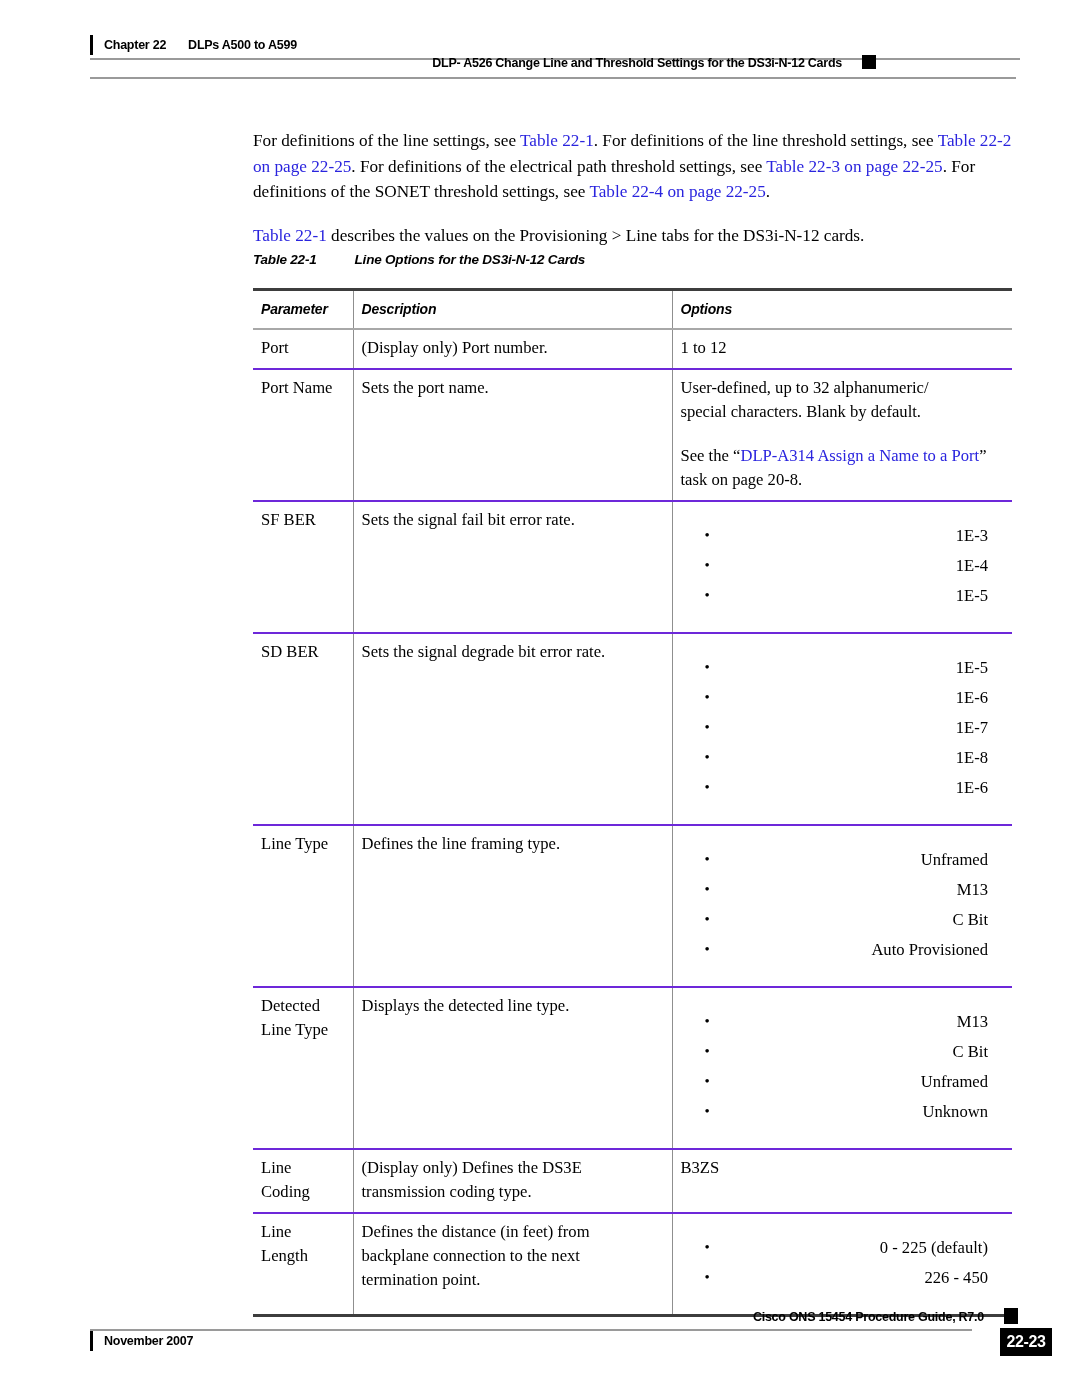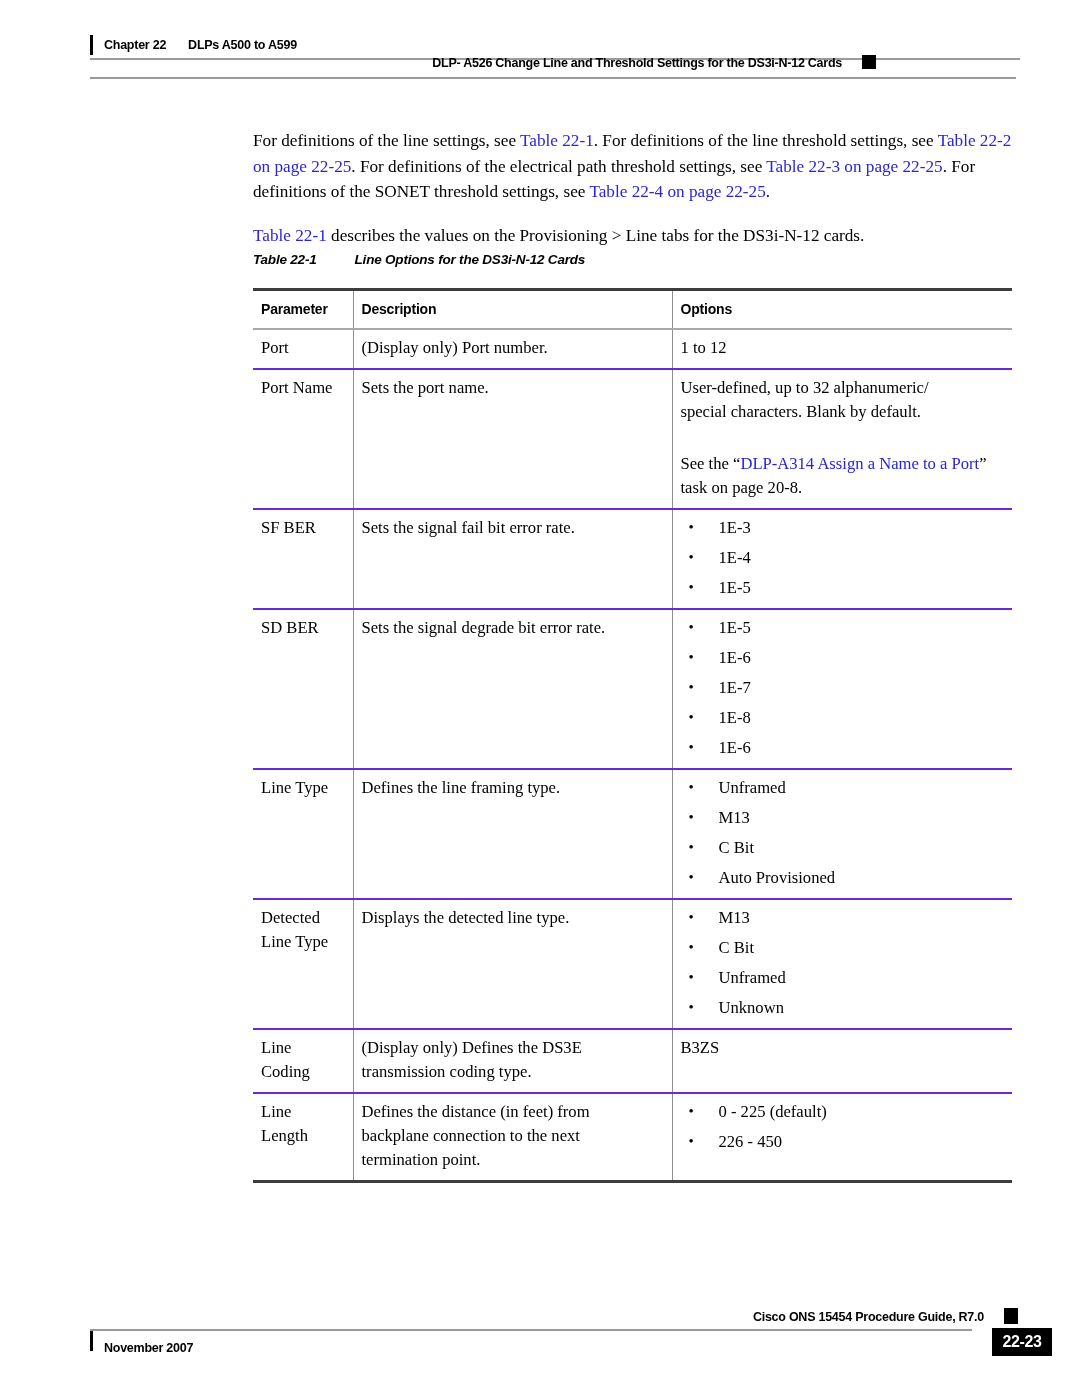--- a/index.html
+++ b/index.html
@@ -126,20 +126,21 @@
   #line-options-table thead th {
     font-family: "Liberation Sans", "DejaVu Sans", sans-serif;
     font-weight: bold;
     font-size: 14px;
     letter-spacing: -0.2px;
     padding-top: 6px;
     padding-bottom: 7px;
     text-align: left;
     border-top: 3px solid #3d3d3d;
     border-bottom: 2px solid #a8a8a8;
+    font-style: italic;
   }
   #line-options-table tbody td {
     border-bottom: 2px solid #6d28d9;
   }
   #line-options-table tbody tr:last-child td {
     border-bottom: 3px solid #3d3d3d;
   }
   
   #line-options-table th.col-desc,
   #line-options-table td.col-desc,
@@ -148,39 +149,40 @@
     border-left: 1.5px solid #8f8f8f;
   }
   
   #line-options-table thead th.col-desc,
   #line-options-table thead th.col-opt {
     border-left: 1.5px solid #8f8f8f;
   }
 
   .cell-line { display: block; }
   .opt-list {
-    margin: 0;
+    margin: 16px;
     padding: 0;
     list-style: none;
+    text-align: right;
   }
   .opt-list li {
     position: relative;
     padding-left: 38px;
     margin-bottom: 6px;
   }
   .opt-list li:last-child { margin-bottom: 0; }
   .opt-list li::before {
     content: "\2022";
     position: absolute;
     left: 8px;
     top: -1px;
     font-size: 15px;
   }
   .opt-plain { display:block; }
-  .sub-para { display:block; margin-top: 28px; }
+  .sub-para { display:block; margin-top: 20px; }
 
   
   #page-footer {
     position: absolute;
     left: 0;
     top: 1300px;
     width: 1080px;
     height: 97px;
   }
   .ftr-text {
@@ -216,27 +218,27 @@
   .ftr-left-bar {
     position: absolute;
     left: 90px;
     top: 31px;
     width: 3px;
     height: 20px;
     background: #000;
   }
   #ftr-date {
     left: 104px;
-    top: 41px;
+    top: 34px;
   }
   #ftr-pagenum {
     position: absolute;
     right: 28px;
     top: 28px;
-    width: 60px;
+    width: 52px;
     height: 28px;
     background: #000;
     color: #fff;
     font-family: "Liberation Sans", "DejaVu Sans", sans-serif;
     font-weight: bold;
     font-size: 16px;
     letter-spacing: -0.4px;
     display: flex;
     align-items: center;
     justify-content: center;

